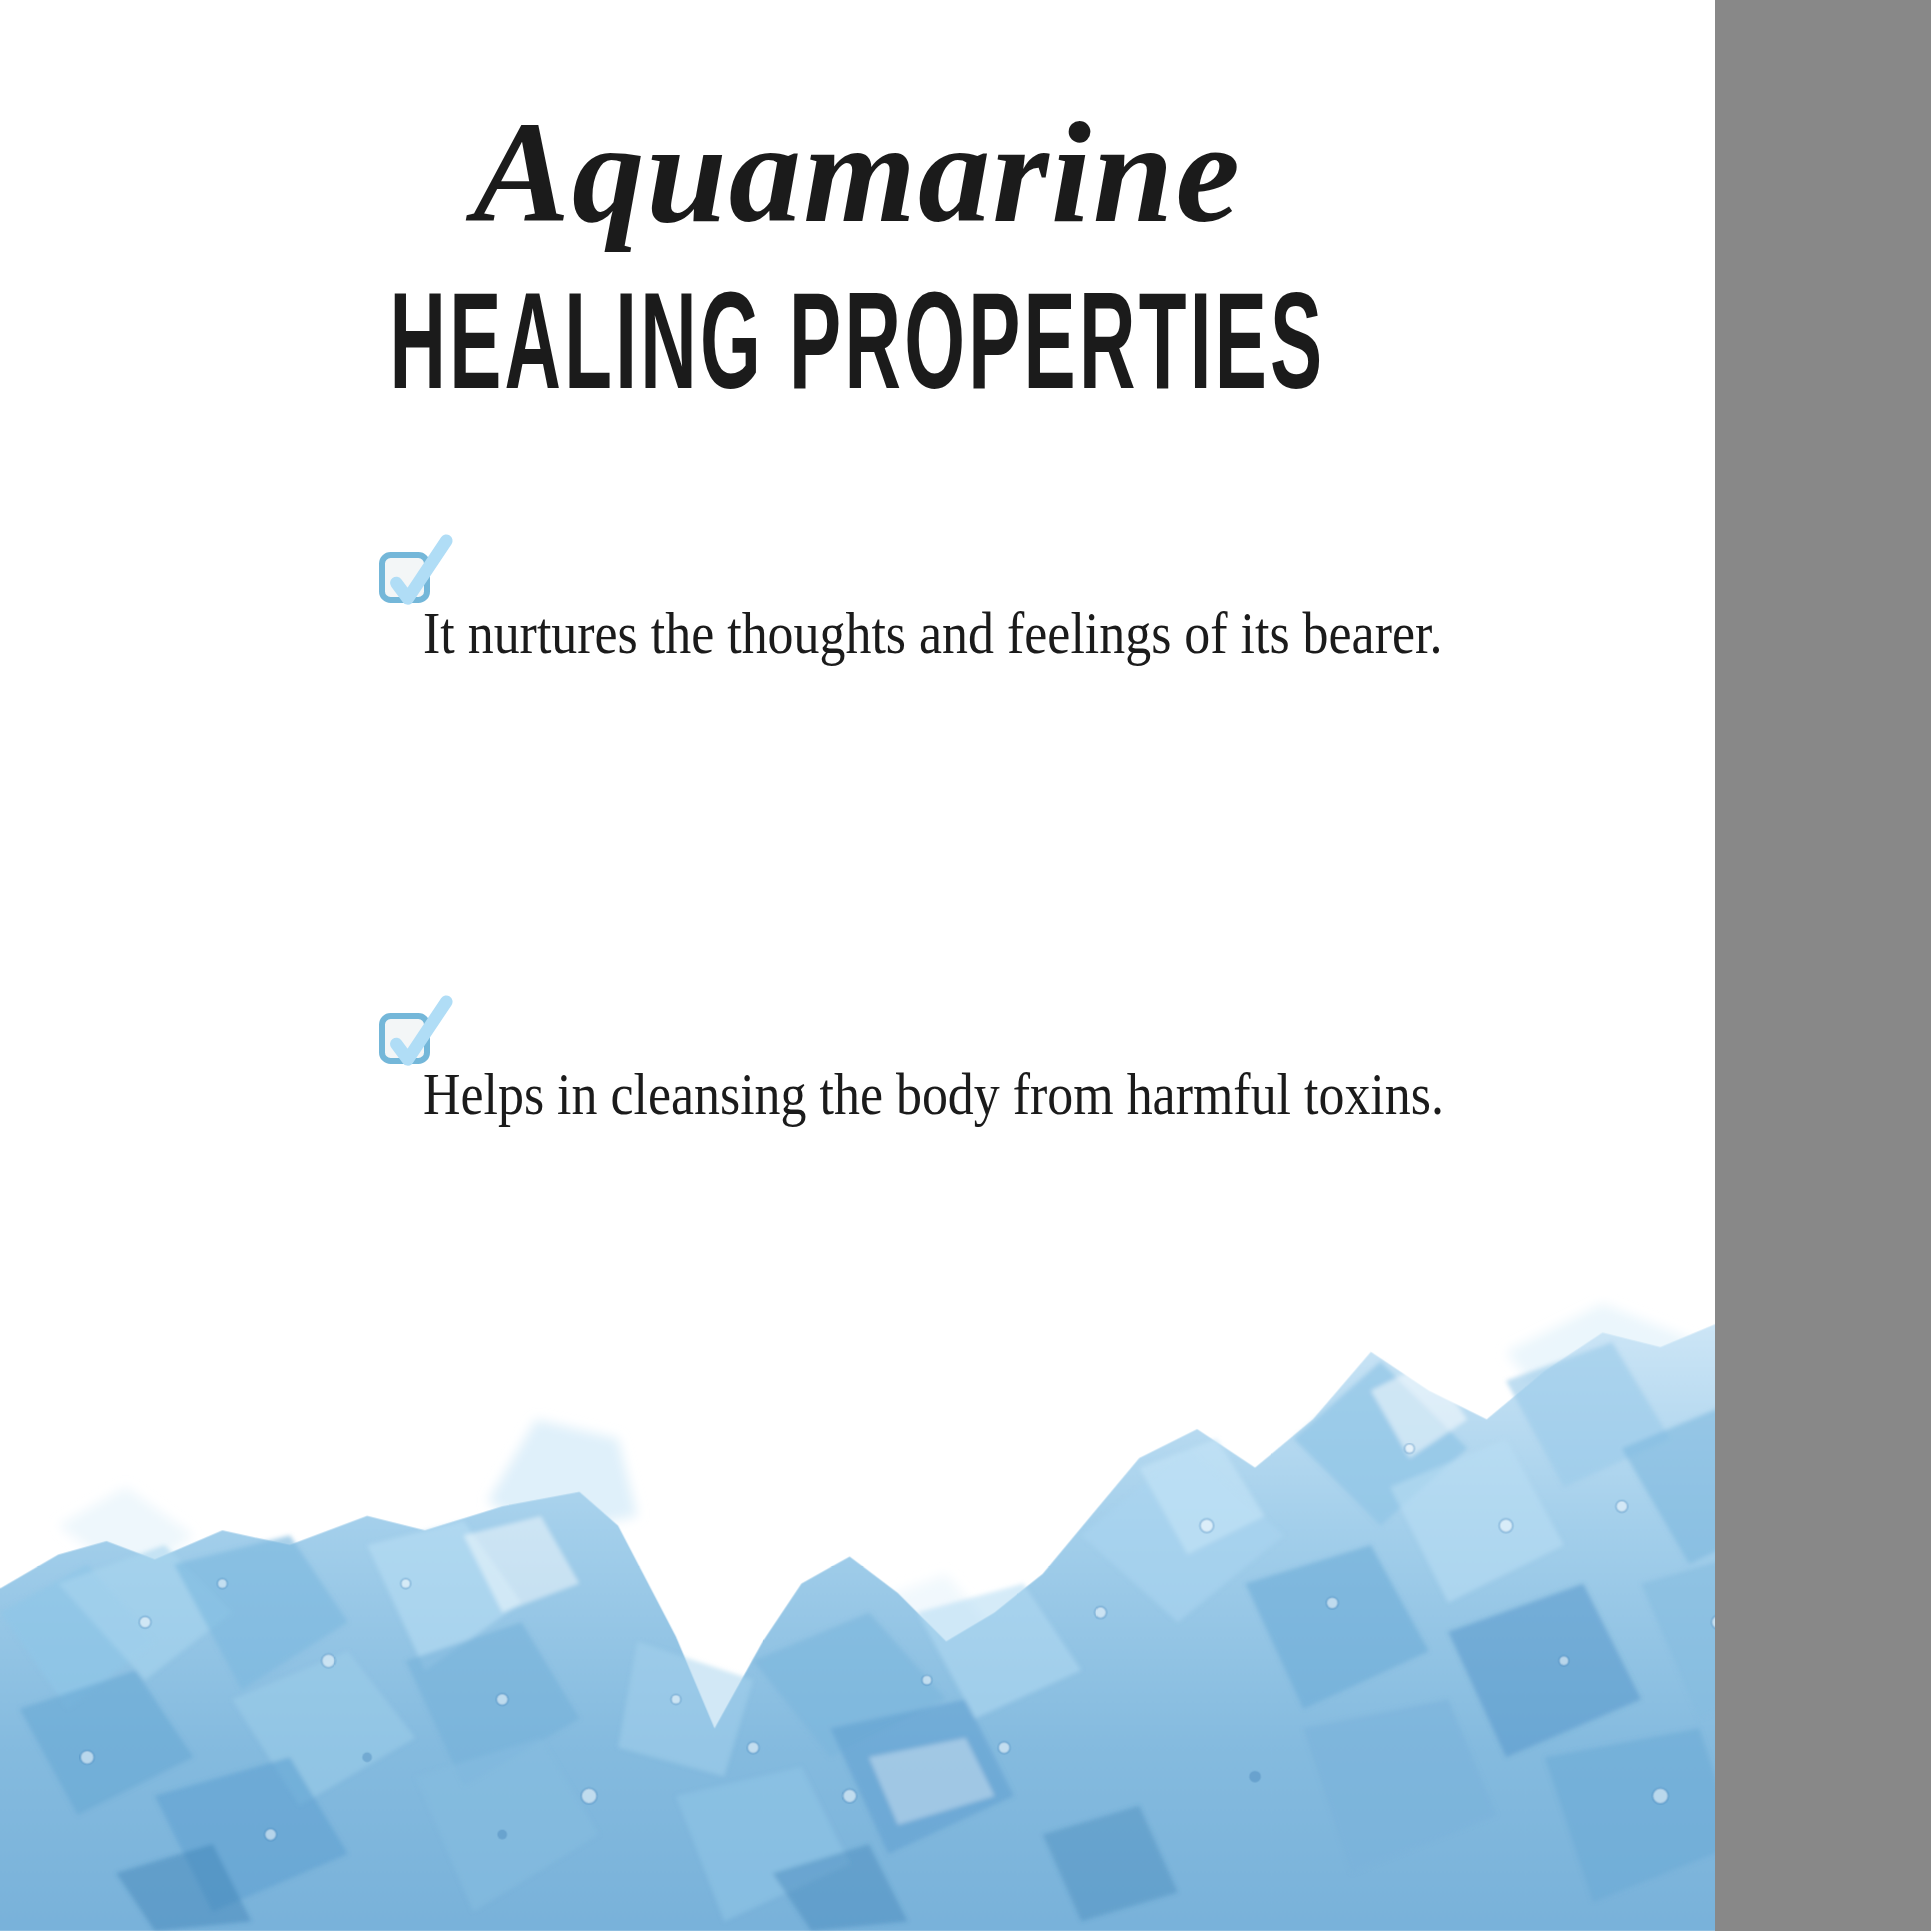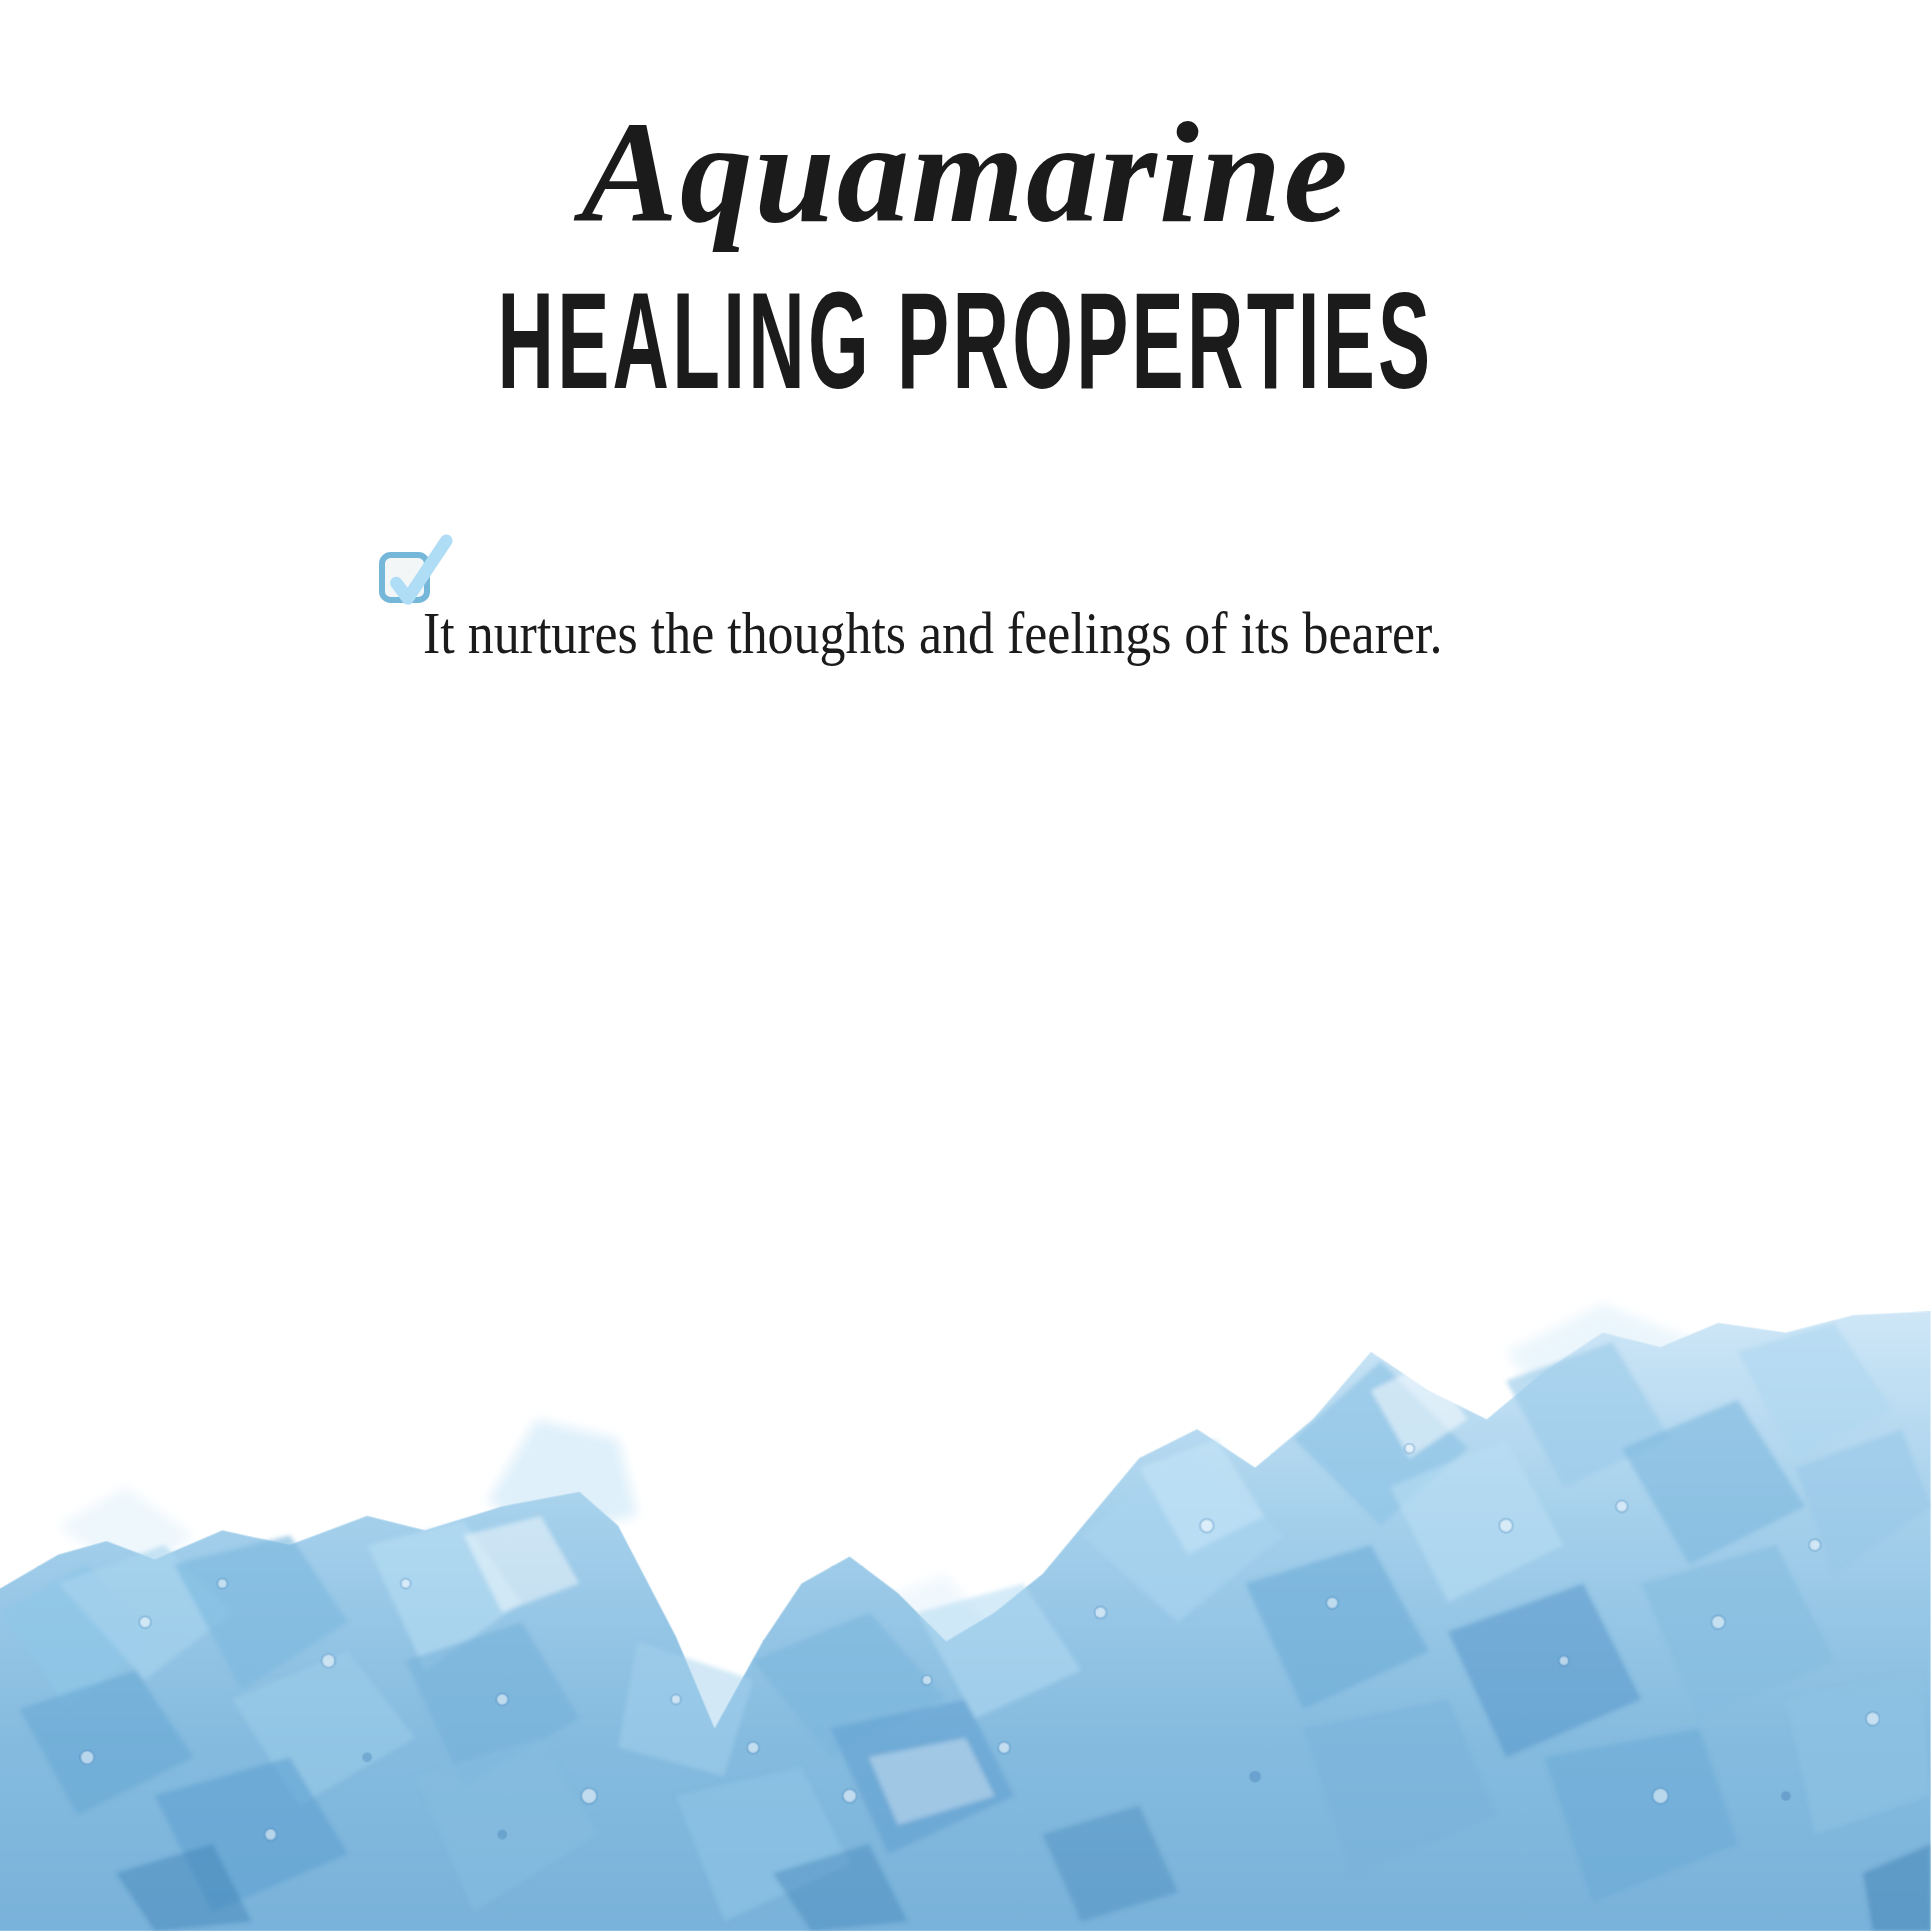--- a/index.html
+++ b/index.html
@@ -1,18 +1,18 @@
 <!DOCTYPE html>
 <html style="--background: #ffffff; --text: #1b1b1b; --checkbox_border: #74b7d9; --checkbox_fill: #f3f6f7; --checkmark: #b0ddf6; --ice_light: #d9edf9; --ice_mid: #8fc3e4; --ice_deep: #5d9fcd;"><head>
 <meta charset="utf-8">
 <style>
   html,body{margin:0;padding:0;background:#888;}
   .canvas{
     position:relative;
-    width:1931px;height:1931px;
+    width:1715px;height:1931px;
     background:var(--background,#ffffff);
     overflow:hidden;
     font-family:"Liberation Serif", serif;
   }
   .title{
     position:absolute;
     top:85px;left:0;right:0;
     text-align:center;
     font-family:"Liberation Serif", serif;
     font-style:italic;
@@ -89,20 +89,30 @@
         <path d="M18 52 L30 68 L70 8" fill="none" stroke="var(--checkmark,#b0ddf6)" stroke-width="13" stroke-linecap="round" stroke-linejoin="round"></path>
       </svg>
     </span>
     <div class="txt">
       <span>It nurtures the thoughts and feelings of its bearer.</span>
     </div>
   </div>
 
 
 
+  <div class="row" style="top:998px">
+    <span class="cb">
+      <svg width="75" height="75" viewBox="0 0 78 78">
+        <path d="M18 52 L30 68 L70 8" fill="none" stroke="var(--checkmark,#b0ddf6)" stroke-width="13" stroke-linecap="round" stroke-linejoin="round"></path>
+      </svg>
+    </span>
+    <div class="txt">
+      <span>Helps in cleansing the body from harmful toxins.</span>
+    </div>
+  </div>
 
 
   <svg class="ice" viewBox="0 0 2000 660">
     <defs>
       <linearGradient id="gBase" x1="0" y1="0" x2="0" y2="1">
         <stop offset="0" stop-color="#cfe7f7"></stop>
         <stop offset="0.35" stop-color="#a3cfeb"></stop>
         <stop offset="0.7" stop-color="#85bbdf"></stop>
         <stop offset="1" stop-color="#79b2da"></stop>
       </linearGradient>

